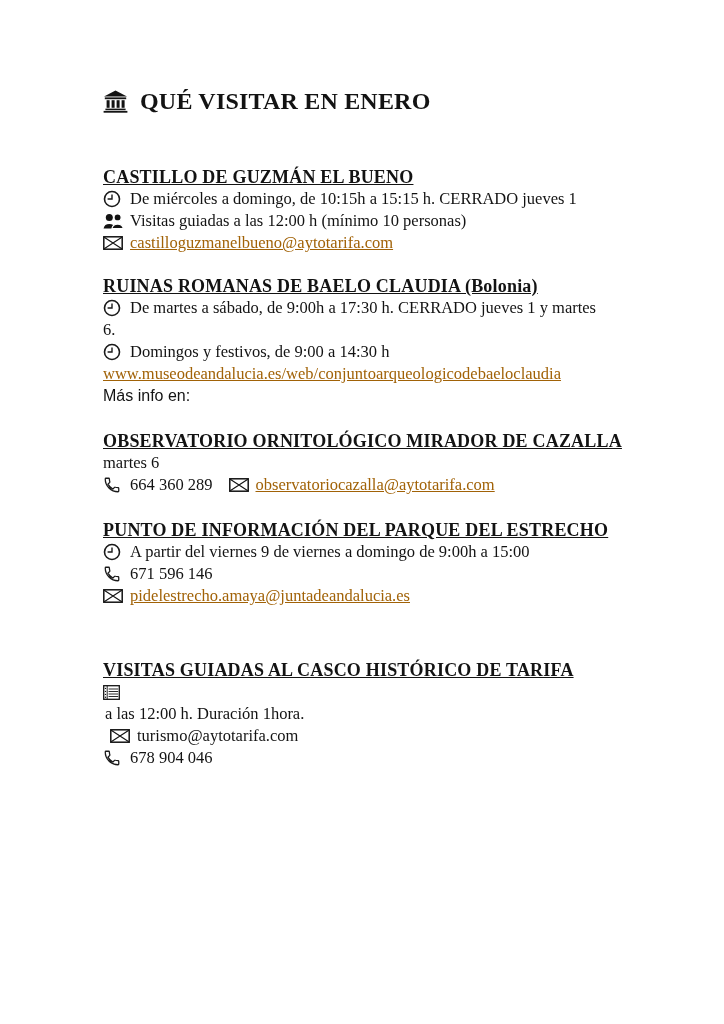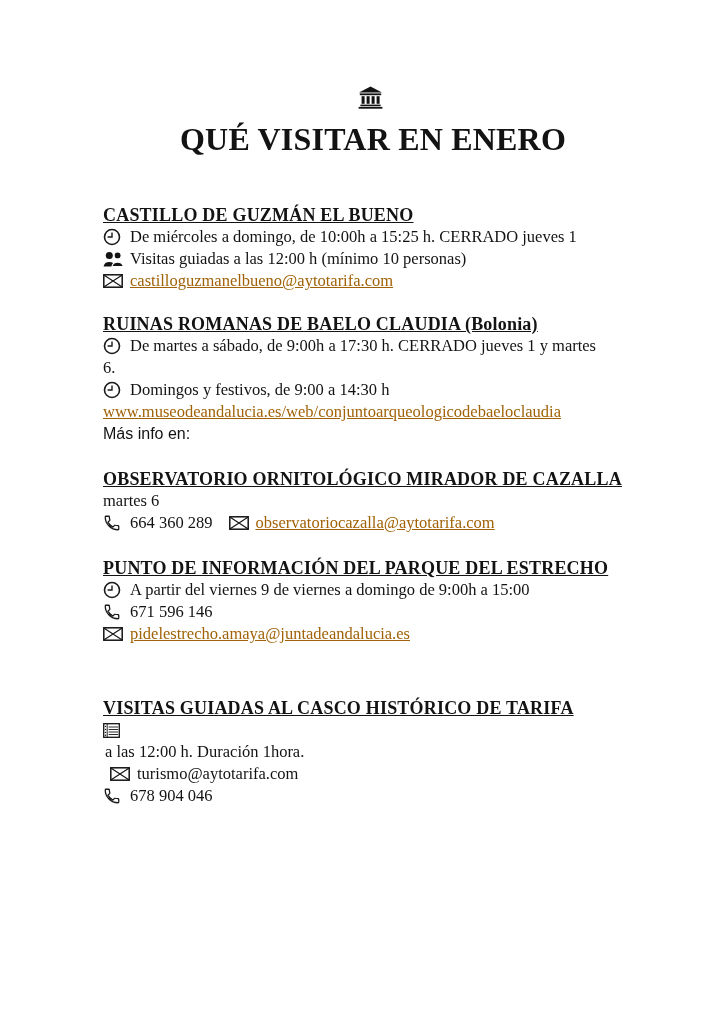--- a/index.html
+++ b/index.html
@@ -10,27 +10,26 @@
     font-family:"Liberation Serif","DejaVu Serif",serif;
     color:#131313;
     overflow:hidden;
   }
   .content {
     position:absolute;
     left:103px; top:86px;
     width:540px;
   }
   .doc-title {
-    display:flex; align-items:center; gap:15px;
-    font-size:32px; font-weight:bold;
+    display:flex; align-items:center; gap:7px;
+    font-size:24px; font-weight:bold;
     line-height:30px;
     letter-spacing:0.2px;
     margin-bottom:50px;
     white-space:pre;
-    flex-direction:column;
   }
   .section { margin:0; }
   .section.gap-s  { margin-top:23px; }
   .section.gap-m  { margin-top:21px; }
   .section.gap-xl { margin-top:52px; }
   .heading {
     font-size:18px; font-weight:bold;
     text-decoration:underline;
     line-height:22px;
     letter-spacing:0.2px;
@@ -84,21 +83,21 @@
 
     <div class="section">
       <div class="heading">CASTILLO DE GUZMÁN EL BUENO</div>
       <div class="line">
         <span class="icn">
           <svg width="18" height="18" viewBox="0 0 18 18">
               <circle cx="9" cy="9" r="7.5" fill="none" stroke="#1a1a1a" stroke-width="1.6"></circle>
               <path d="M9 4.4 V9 H4.6" fill="none" stroke="#1a1a1a" stroke-width="1.4"></path>
             </svg>
         </span>
-        <span>De miércoles a domingo, de 10:00h a 15:25 h. CERRADO jueves 1</span>
+        <span>De miércoles a domingo, de 10:15h a 15:15 h. CERRADO jueves 1</span>
       </div>
       <div class="line">
         <span class="icn">
           <svg width="21" height="16" viewBox="0 0 21 16">
             <circle cx="6.3" cy="4.4" r="3.5" fill="#131313"></circle>
             <path d="M0.6 15.5 a5.8 5.4 0 0 1 11.4 0 z" fill="#131313"></path>
             <circle cx="14.6" cy="4.4" r="3.5" fill="#131313" stroke="#ffffff" stroke-width="1.1"></circle>
             <path d="M8.9 15.5 a5.8 5.4 0 0 1 11.4 0 z" fill="#131313" stroke="#ffffff" stroke-width="1.1"></path>
           </svg>
         </span>

